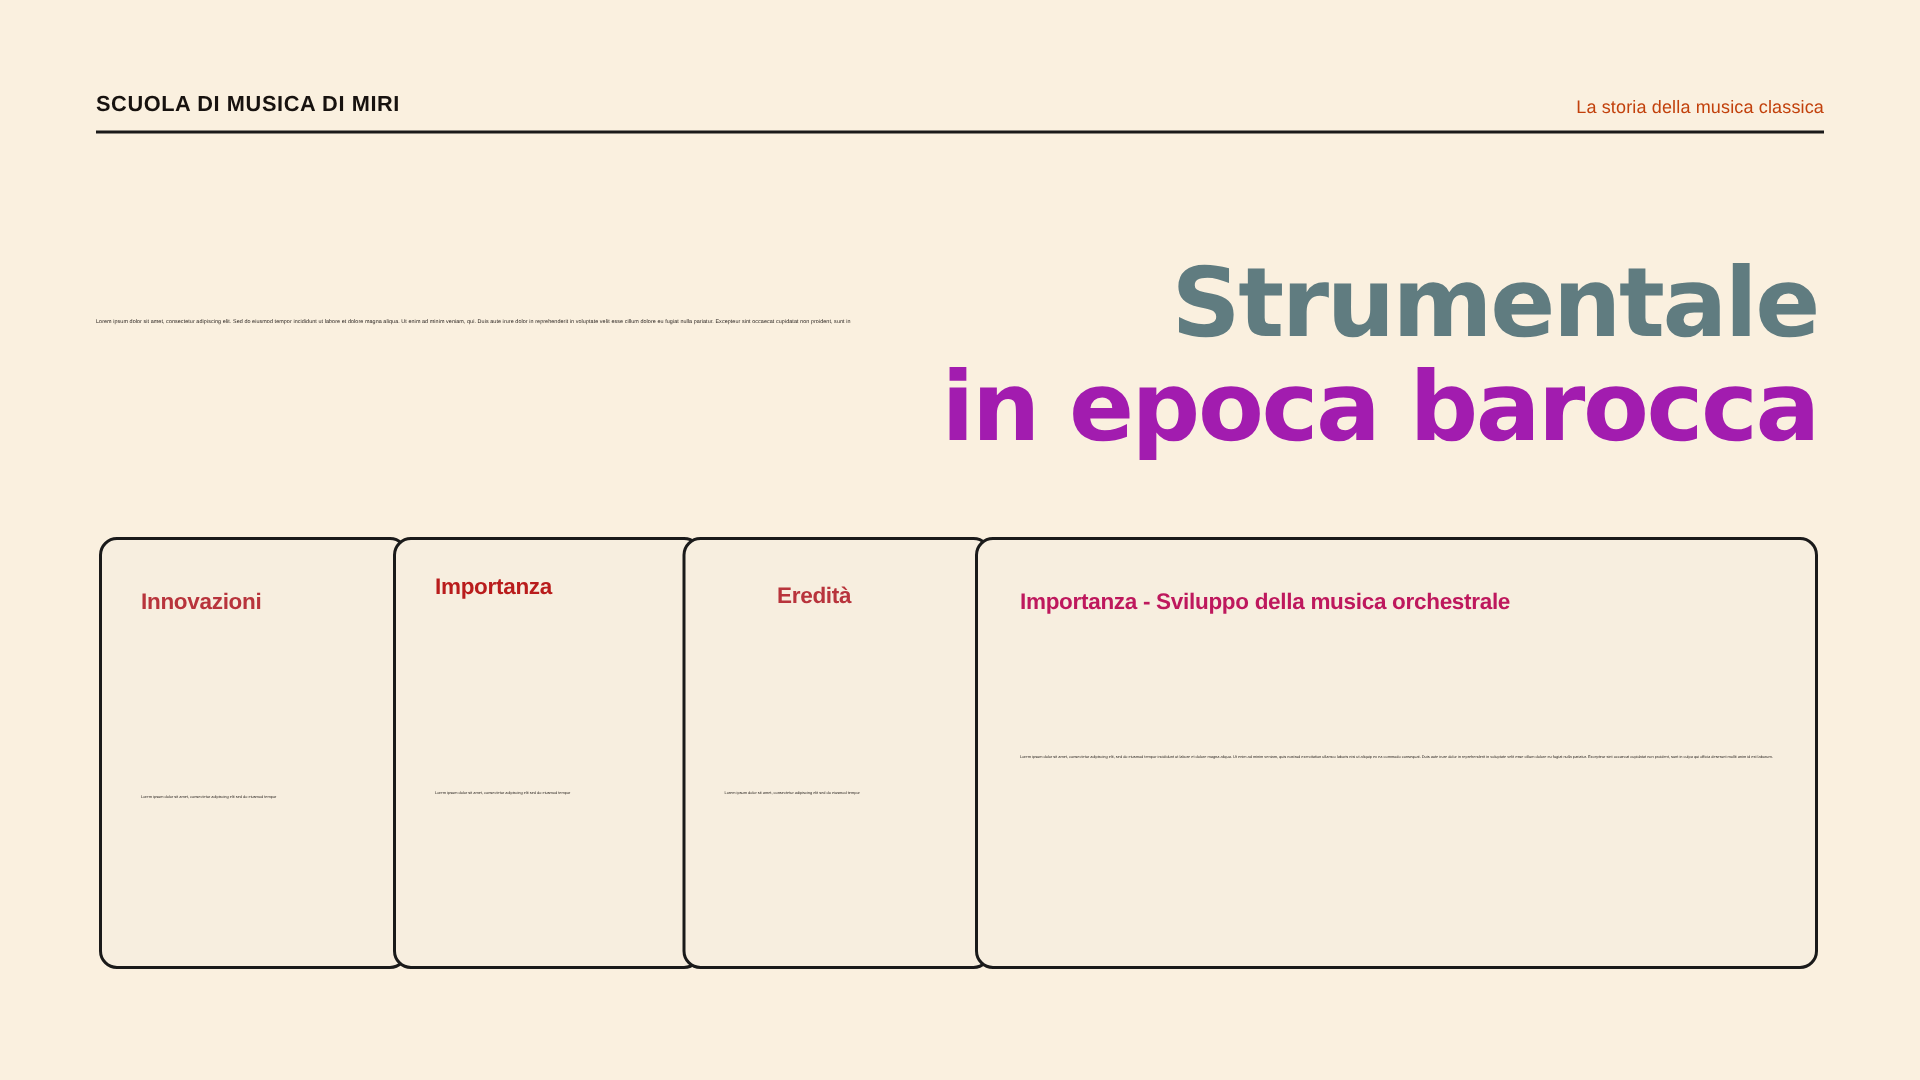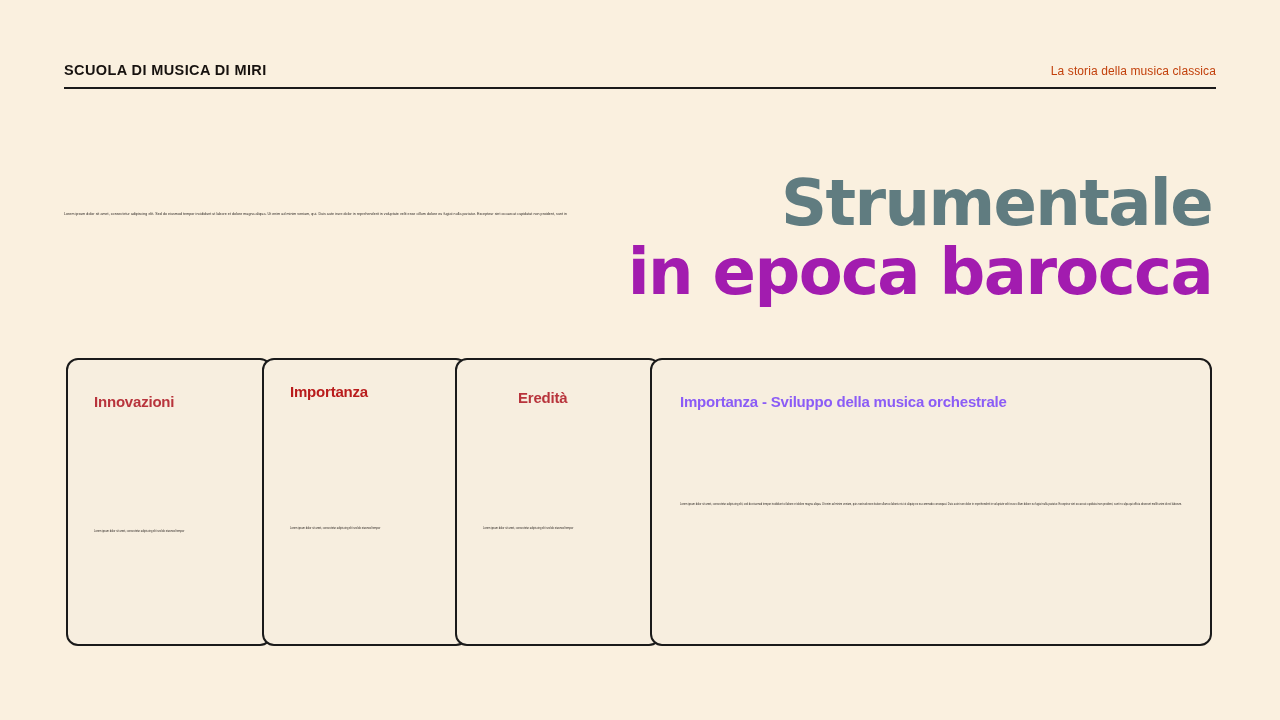--- a/index.html
+++ b/index.html
@@ -101,21 +101,21 @@
     position: absolute;
     left: 26px;
     top: 31px;
     font-size: 15px;
     font-weight: bold;
     letter-spacing: -0.2px;
   }
   .card.c1 .card-title { color: #b8343c; top: 33px; }
   .card.c2 .card-title { color: #b91c1c; top: 23px; }
   .card.c3 .card-title { color: #b8343c; top: 29px; margin-left: 35px; }
-  .card.wide .card-title { color: #8b5cf6; left: 28px; top: 33px; }
+  .card.wide .card-title { color: #be185d; left: 28px; top: 33px; }
 
   .card-body {
     position: absolute;
     left: 26px;
     width: 118px;
     top: 170px;
     font-size: 2.6px;
     line-height: 1.7;
     color: #2a2420;
   }

